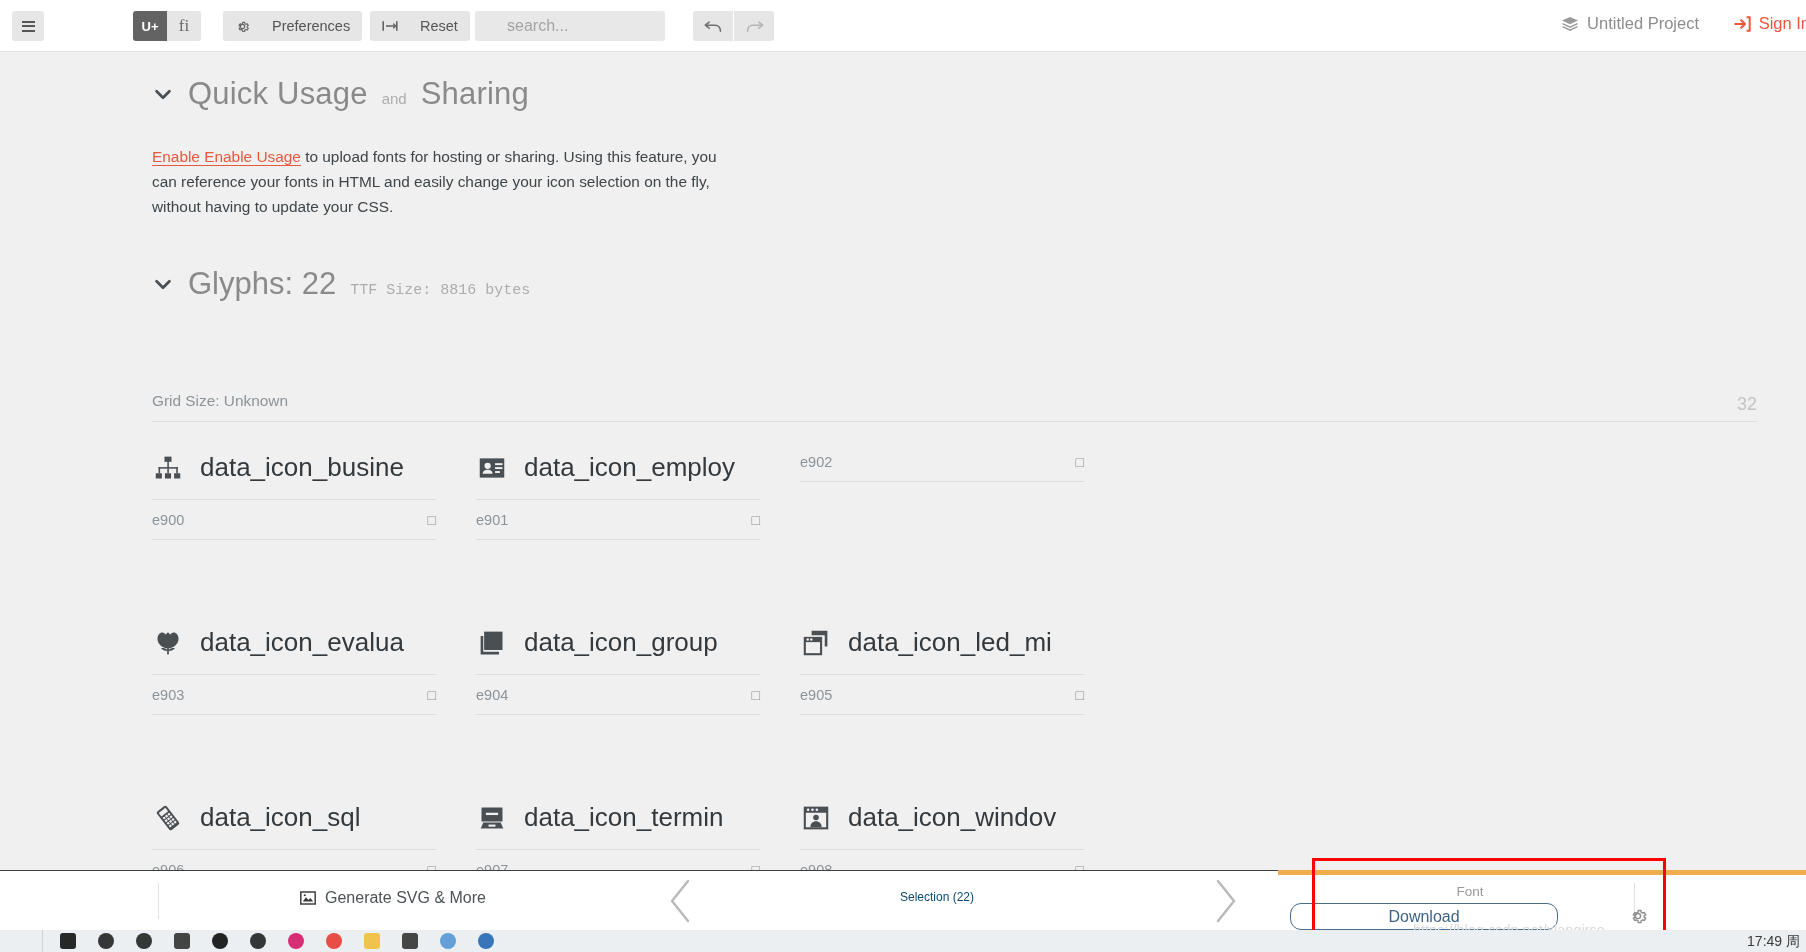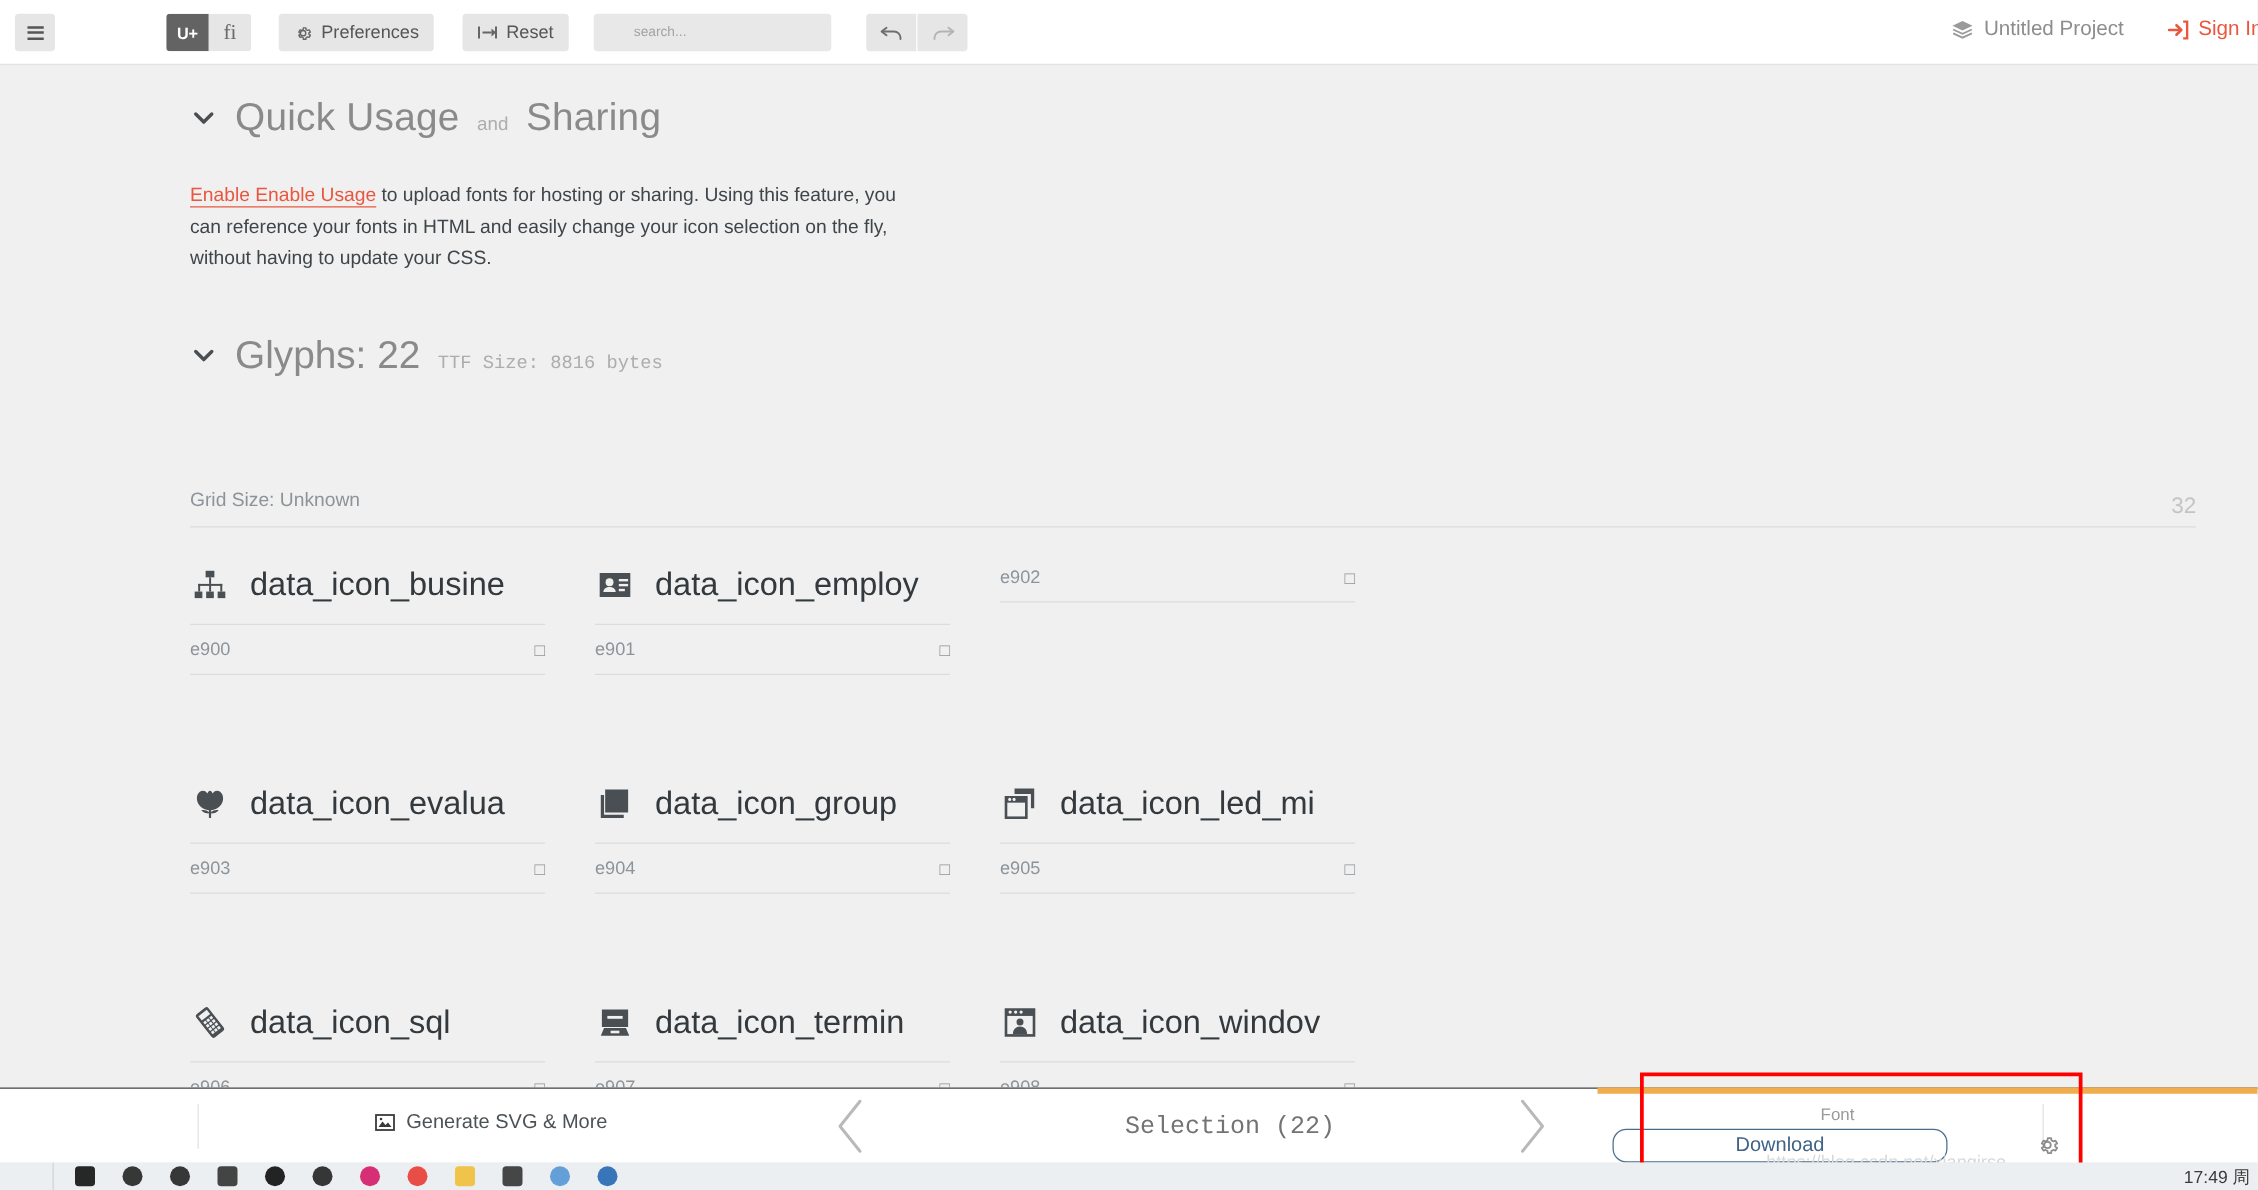--- a/index.html
+++ b/index.html
@@ -18,21 +18,21 @@
     background: #ffffff;
     border-bottom: 1px solid #e2e2e2;
     z-index: 40;
   }
   .tb-btn {
     position: absolute;
     background: #e6e6e6;
     border: none; border-radius: 3px;
     color: #555; cursor: pointer;
     display: flex; align-items: center; justify-content: center;
-    gap: 7px;
+    gap: 22px;
     font-size: 14.5px;
     font-family: "Liberation Sans", sans-serif;
     height: 30px;
     padding: 0 12px;
     white-space: nowrap;
   }
 
   #hamburger-btn { left: 12px; top: 11px; width: 32px; padding: 0; }
   .hb-lines { display:flex; flex-direction:column; gap:2.5px; }
   .hb-lines i { display:block; width:13px; height:2px; background:#555; }
@@ -50,21 +50,21 @@
                 font-family:"Liberation Sans", sans-serif; font-size:13px; }
   .seg.inactive { background:#e6e6e6; color:#6a6a6a; font-size:17px; }
 
   #prefs-btn { left: 223px; top: 11px; }
   #reset-btn { left: 370px; top: 11px; }
 
   #search-box {
     position:absolute; left: 475px; top: 11px; width: 190px; height:30px;
     background:#e8e8e8; border:none; border-radius:3px;
     padding: 0 10px 0 32px;
-    font-size:11px; color:#777;
+    font-size:16px; color:#777;
     font-family:"Liberation Sans", sans-serif;
   }
   #search-box::placeholder { color:#a3a3a3; }
   #search-icon {
     position:absolute; left: 487px; top: 18px;
     width: 15px; height: 15px; pointer-events:none;
   }
 
   #undo-redo { position:absolute; left: 693px; top: 11px; display:flex; }
   .urbtn {
@@ -169,21 +169,21 @@
   #bb-div-1 { left:158px; }
   #bb-div-2 { left:1634px; }
 
   #generate-svg {
     position:absolute; left:300px; top:18px;
     display:flex; align-items:center; gap:9px;
     font-size:16px; color:#4c5256; cursor:pointer; white-space:nowrap;
   }
   #selection-label {
     position:absolute; left:900px; top:19px;
-    font-size:20px; color:#737373; cursor:pointer; white-space:nowrap;font-family:Liberation Mono, monospace;
+    font-size:12px; color:#0c4a6e; cursor:pointer; white-space:nowrap;
   }
   .arrow-sep { position:absolute; top:8px; width:26px; height:44px; }
   #arrow-1 { left:668px; }
   #arrow-2 { left:1212px; }
 
   #orange-strip {
     position:absolute; left:1278px; top:870px; width:528px; height:5px;
     background:#f0ad4e; z-index:32;
   }
   #font-panel {

